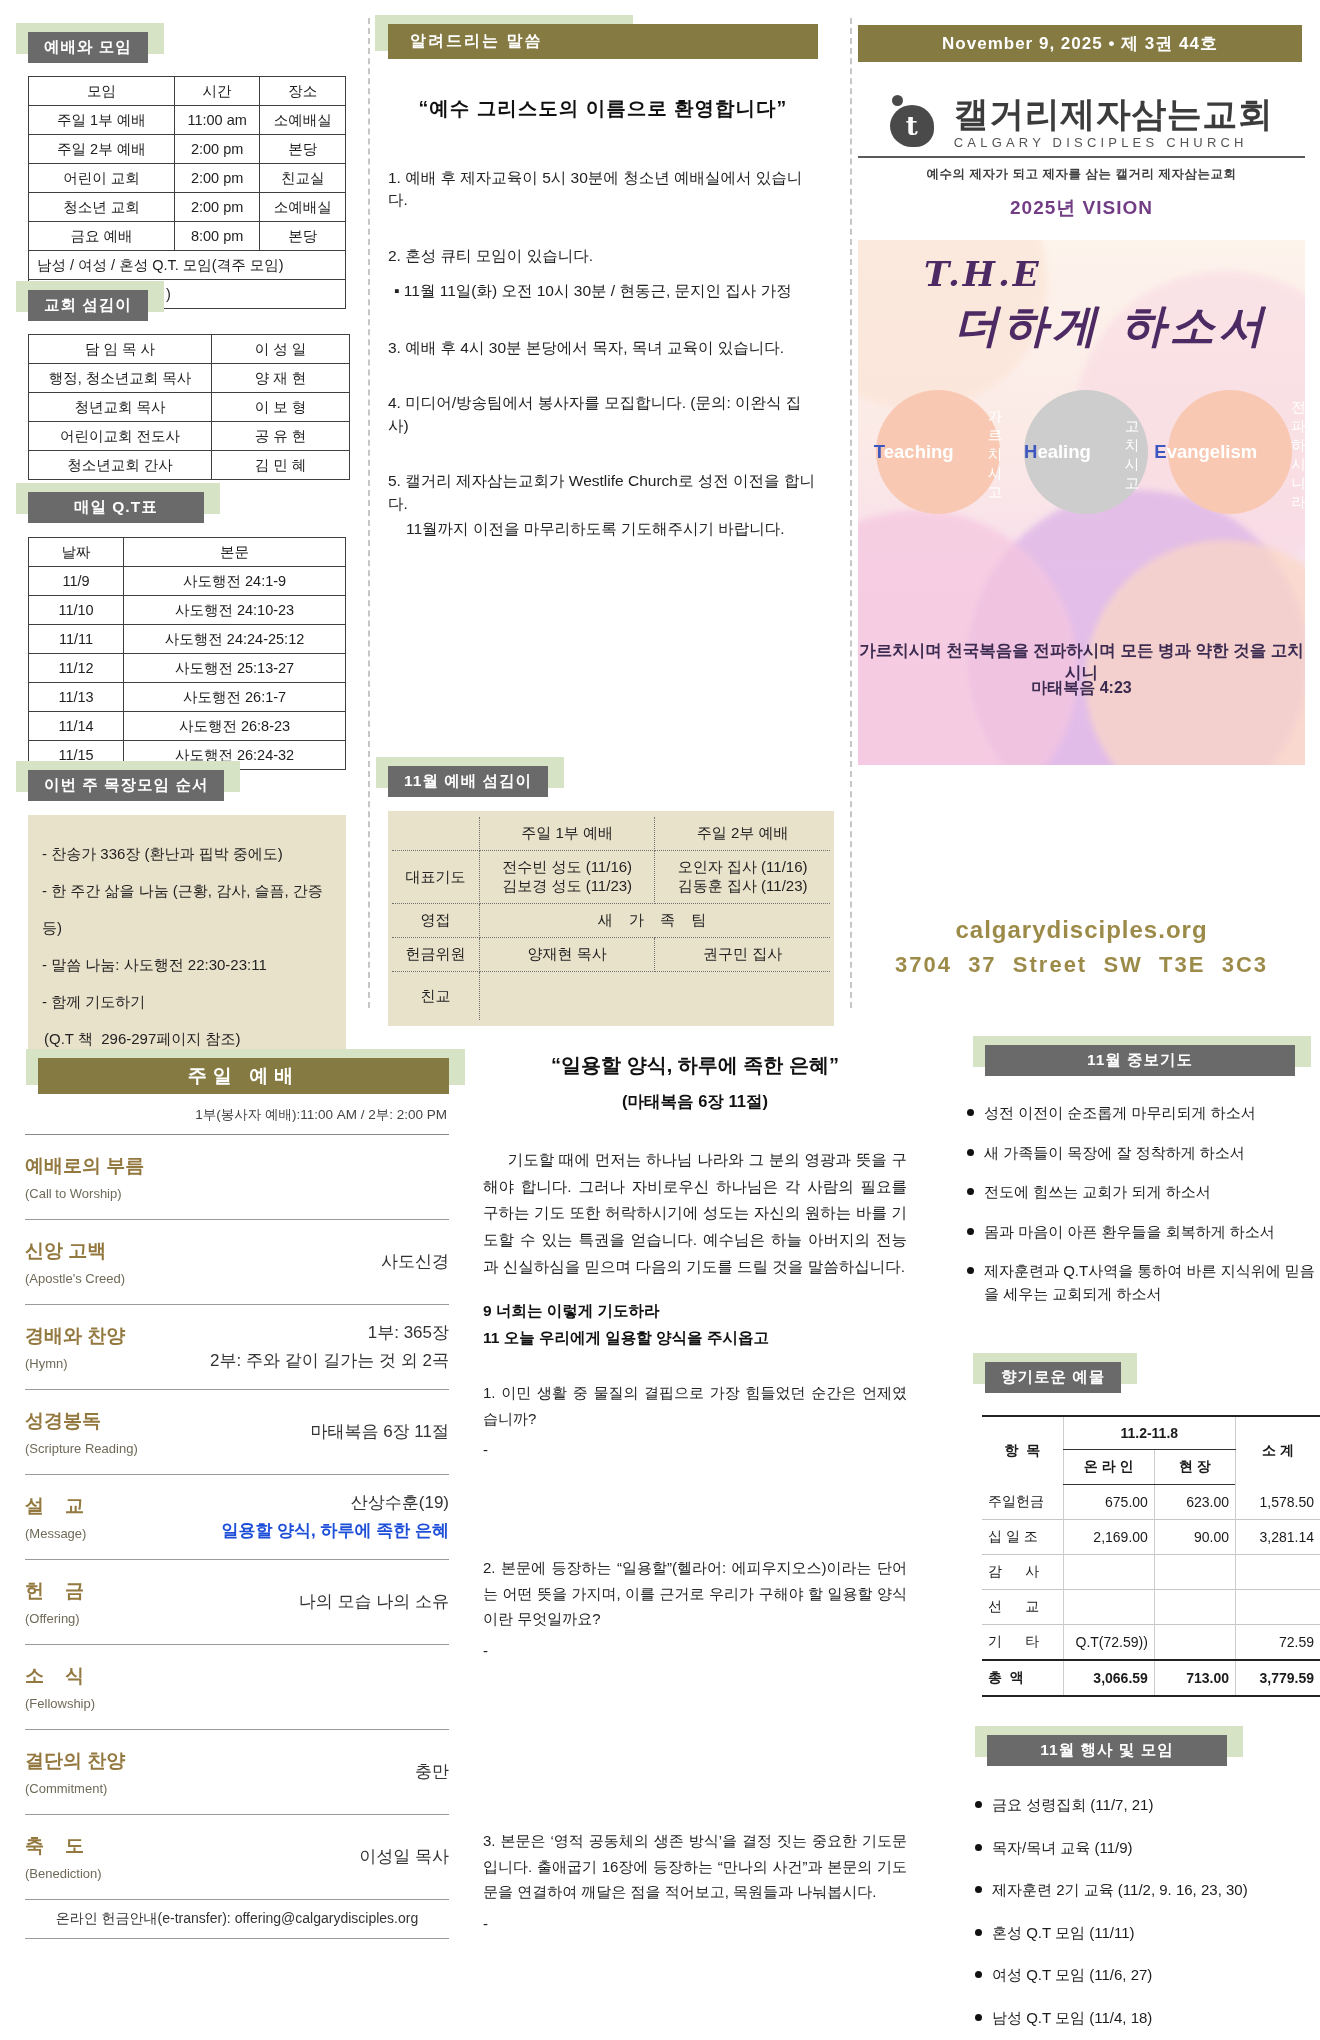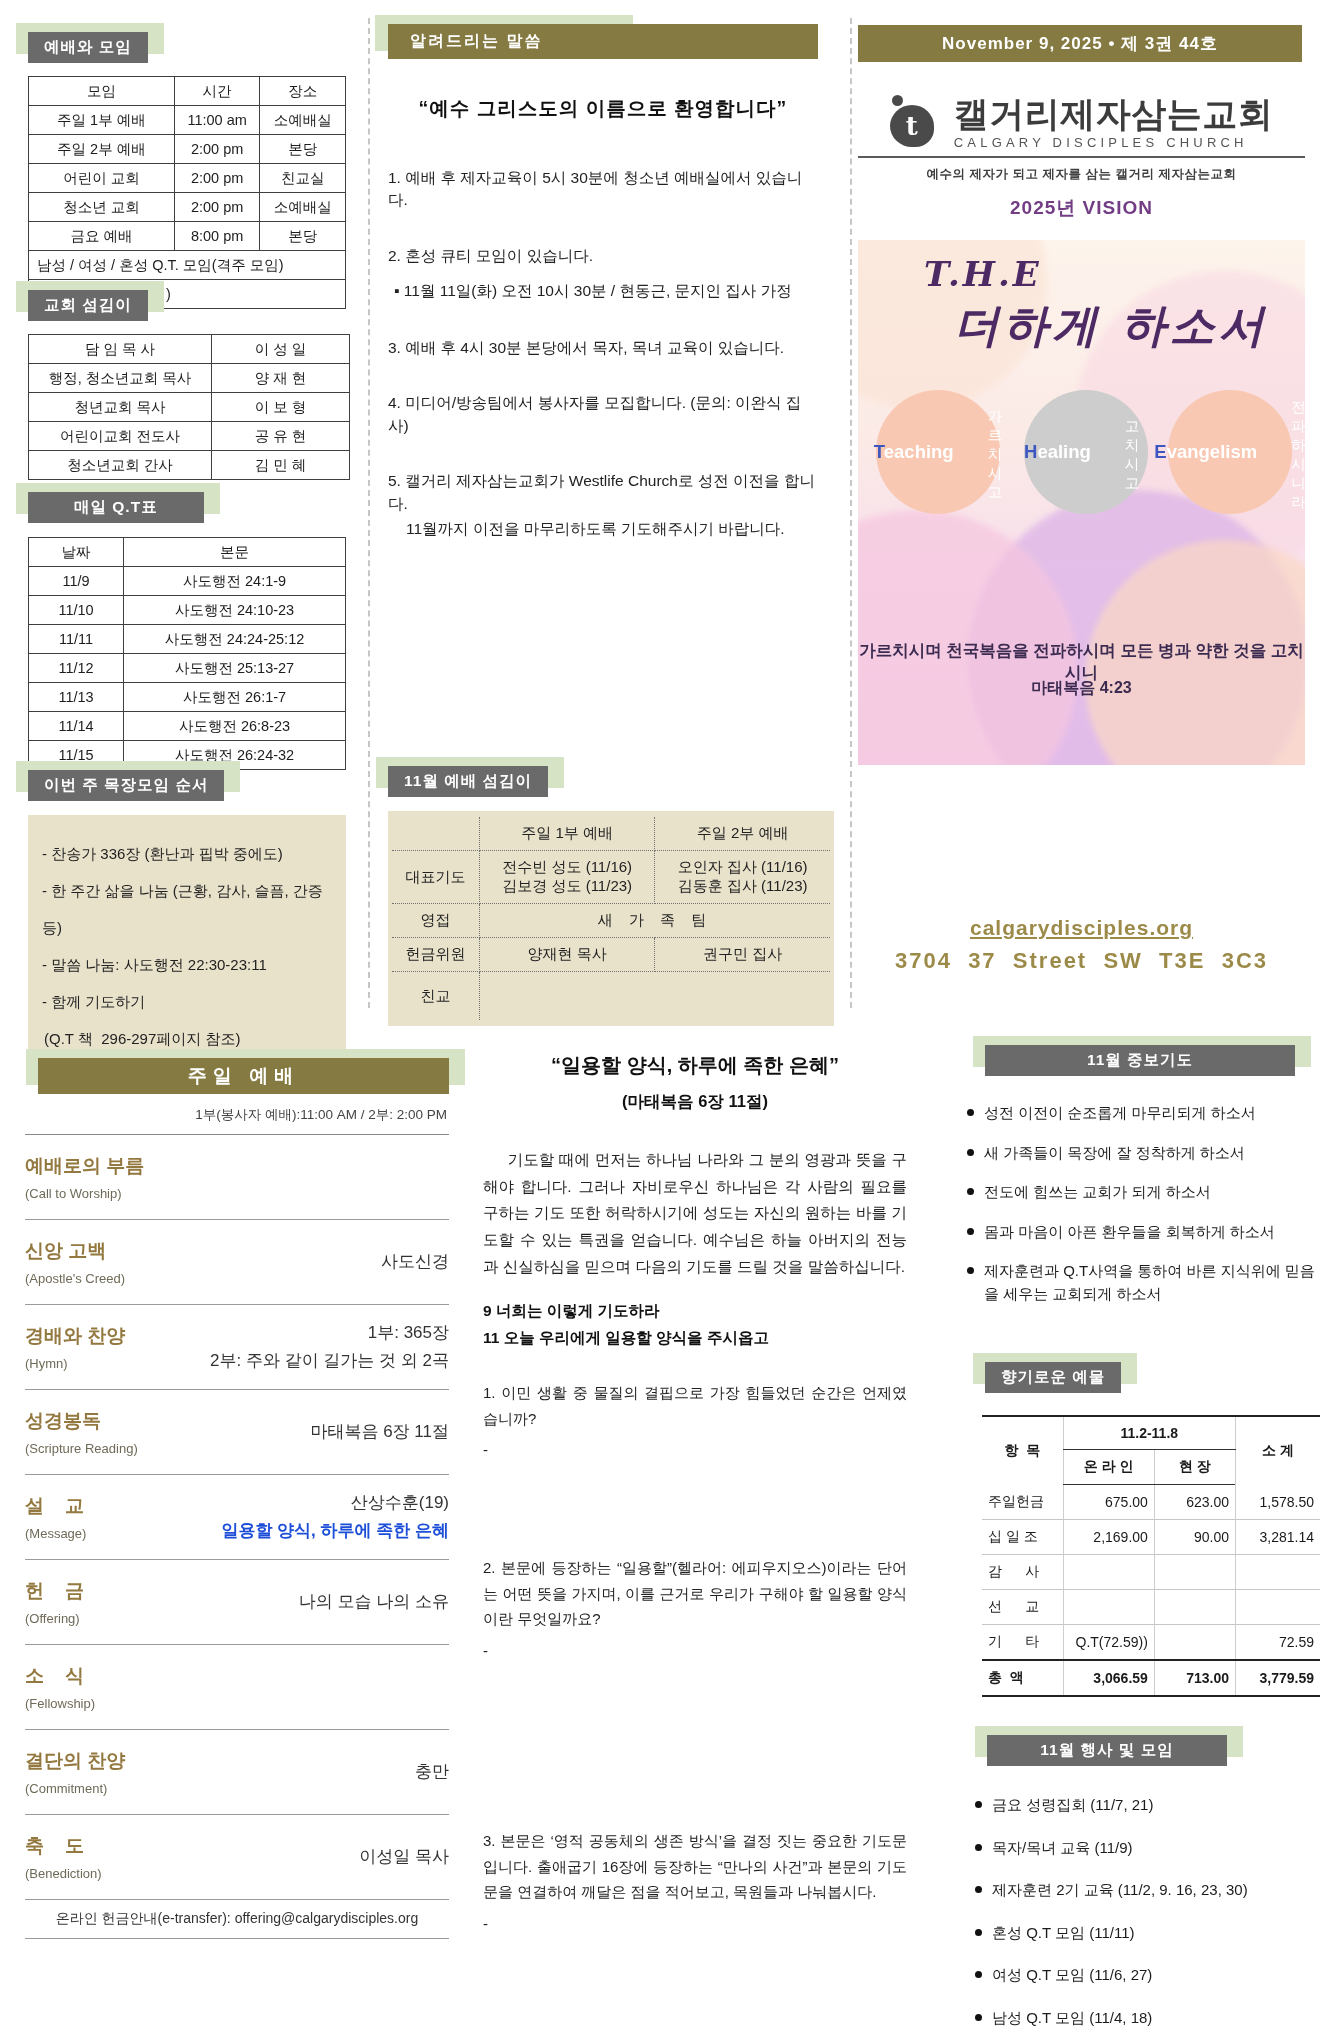--- a/index.html
+++ b/index.html
@@ -75,21 +75,21 @@
     font-style:italic; font-size:34px; letter-spacing:3px; font-family:"DejaVu Serif", serif; }
   .vis-slogan { position:absolute; left:96px; top:56px; color:#4d2a63; font-weight:bold;
     font-style:italic; font-size:45px; letter-spacing:4px; font-family:"DejaVu Serif", serif; }
   .the-circle { position:absolute; width:124px; height:124px; border-radius:50%;
     display:flex; flex-direction:row; align-items:center; justify-content:center;gap:34px; }
   .the-circle .en { font-size:18.5px; font-weight:bold; color:#fff; }
   .the-circle .en .cap { color:#3d56c0; }
   .the-circle .kr { font-size:14.5px; color:#fff; margin-top:5px; }
   .panel-verse { position:absolute; left:0; width:100%; text-align:center;
     color:#3c2b50; font-weight:bold; font-size:16.5px; }
-  .website { text-align:center; font-weight:bold; font-size:21px; color:#9c8a49; letter-spacing:1px;text-decoration:underline; }
+  .website { text-align:center; font-weight:bold; font-size:24px; color:#9c8a49; letter-spacing:1px; }
   .address { text-align:center; font-weight:bold; font-size:22px; color:#9c8a49; letter-spacing:2px; margin-top:8px; }
 
   
   .sw-sub { text-align:right; font-size:13.5px; color:#444; padding:12px 2px 10px 0;
     border-bottom:1.5px solid #8a8a8a; }
   .wrow { display:flex; justify-content:space-between; align-items:center;
     border-bottom:1.5px solid #9a9a9a; height:85px; box-sizing:border-box; }
   .wleft .wkr { color:#93783f; font-weight:bold; font-size:19px; white-space:pre; }
   .wleft .wen { color:#6f6a58; font-size:13px; margin-top:7px; }
   .wright { text-align:right; font-size:17px; color:#333; line-height:1.65; }

